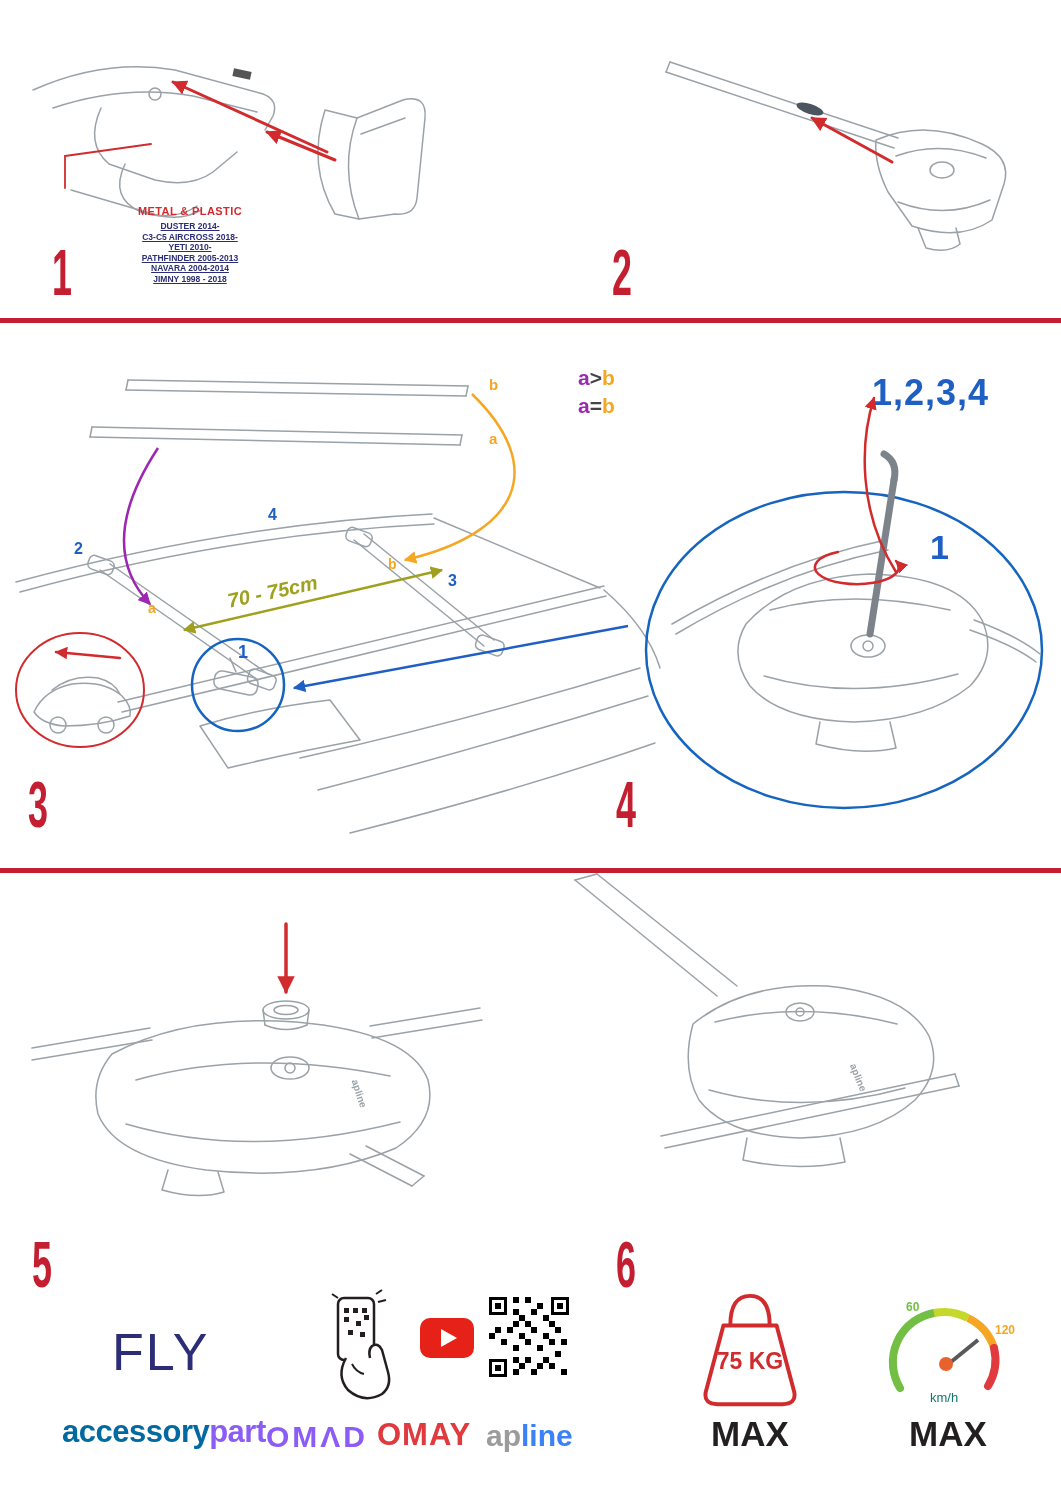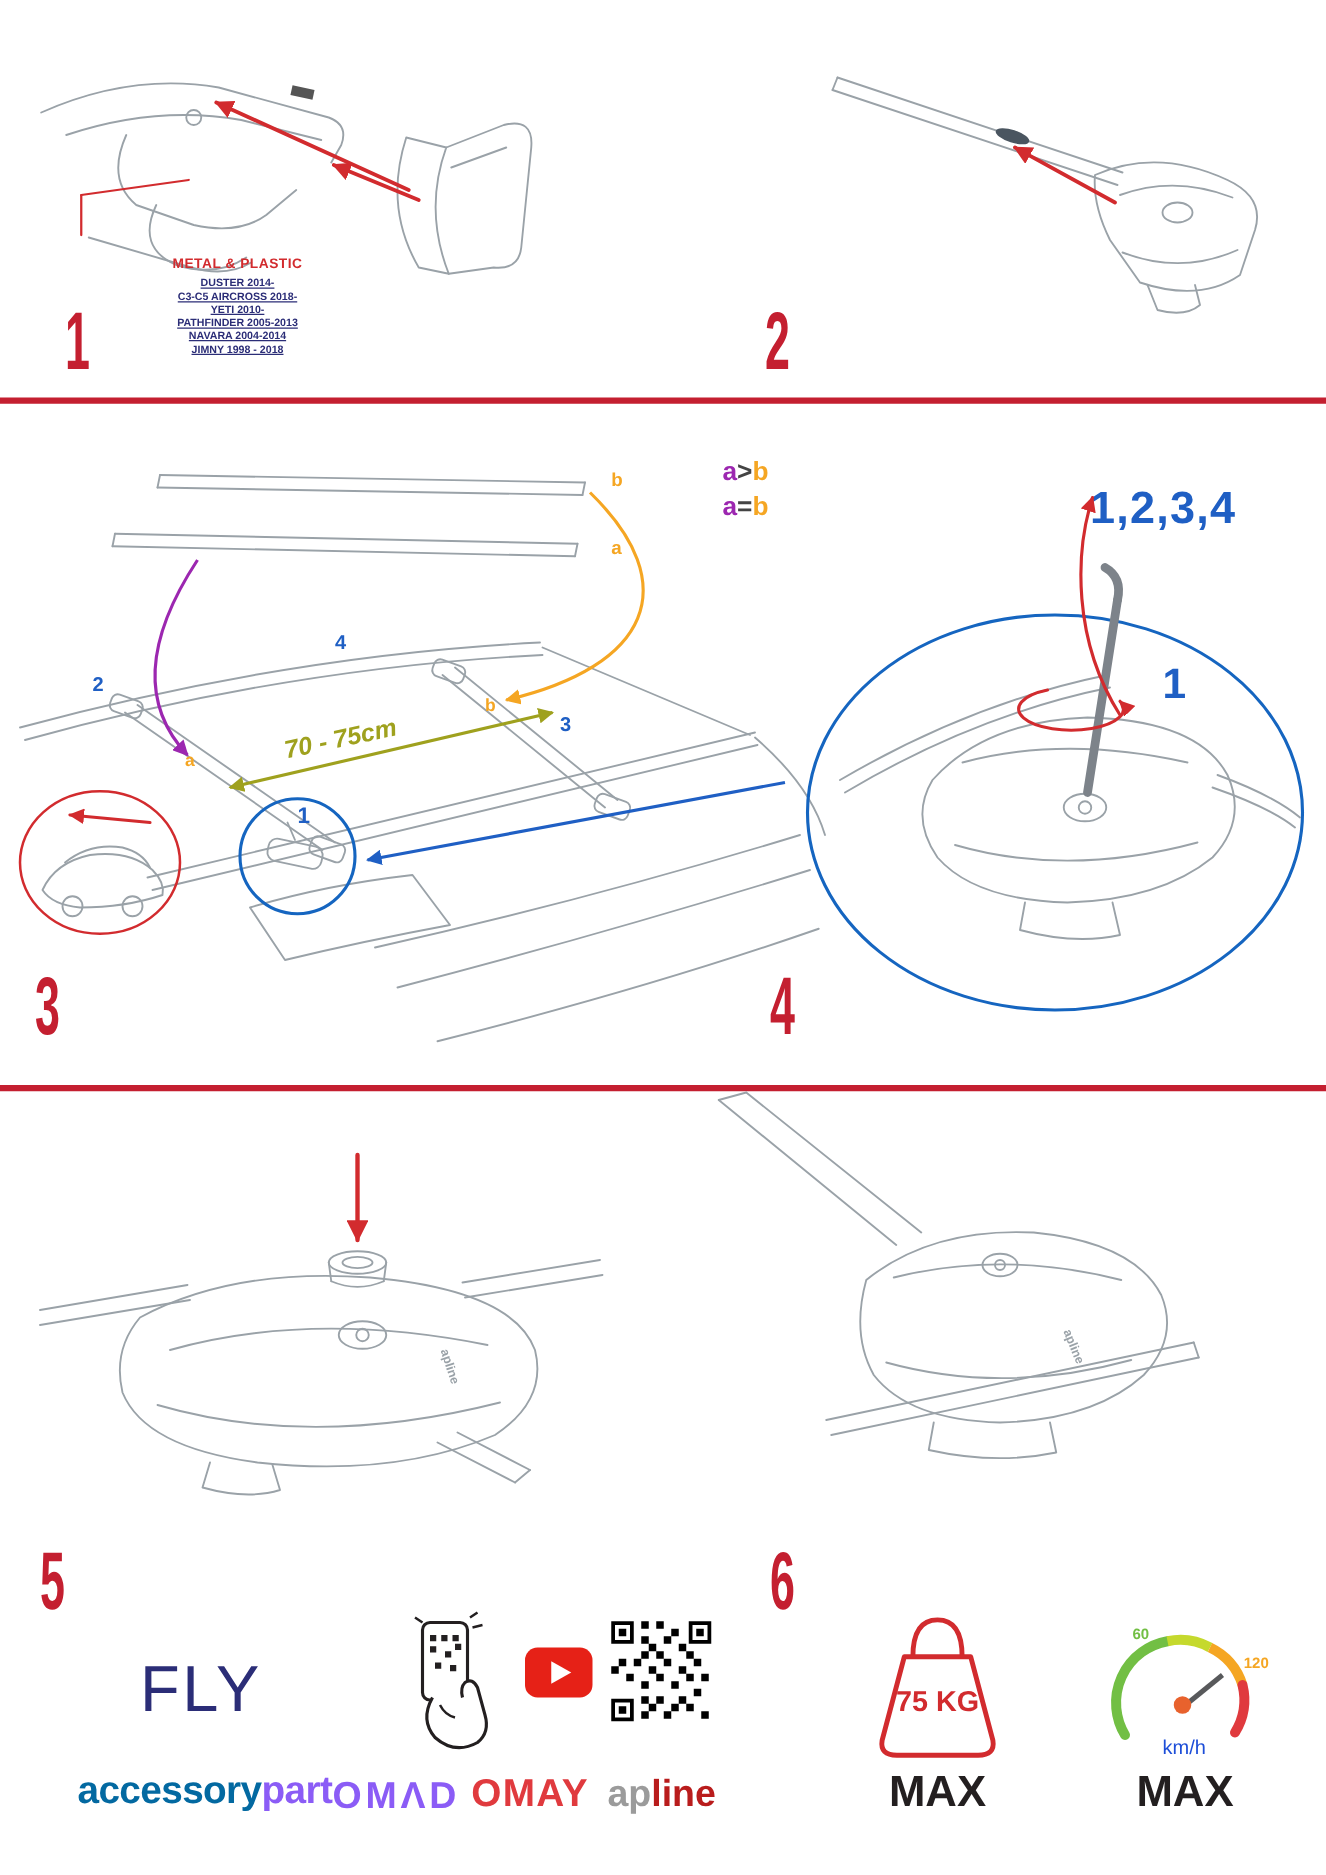--- a/index.html
+++ b/index.html
@@ -153,21 +153,21 @@
     </g>
   </svg>
   <span class="abs orange" style="left:489px;top:376px;font-size:15px;">b</span>
   <span class="abs orange" style="left:489px;top:430px;font-size:15px;">a</span>
   <div class="abs" style="left:578px;top:366px;font-size:21px;font-weight:700;">
     <span class="purple">a</span><span style="color:#444;">&gt;</span><span class="orange">b</span>
   </div>
   <div class="abs" style="left:578px;top:394px;font-size:21px;font-weight:700;text-align:center;">
     <span class="purple">a</span><span style="color:#444;">=</span><span class="orange">b</span>
   </div>
-  <span class="abs blue" style="left:872px;top:372px;font-size:36px;letter-spacing:1px;margin-top:13px;">1,2,3,4</span>
+  <span class="abs blue" style="left:872px;top:372px;font-size:36px;letter-spacing:1px;">1,2,3,4</span>
   <span class="abs blue" style="left:74px;top:540px;font-size:16px;">2</span>
   <span class="abs blue" style="left:268px;top:506px;font-size:16px;">4</span>
   <span class="abs blue" style="left:448px;top:572px;font-size:16px;">3</span>
   <span class="abs orange" style="left:388px;top:556px;font-size:14px;">b</span>
   <span class="abs orange" style="left:148px;top:600px;font-size:14px;">a</span>
   <span class="abs olive" style="left:228px;top:590px;font-size:20px;font-style:italic;transform:rotate(-12deg);transform-origin:left center;">70 - 75cm</span>
   <span class="abs blue" style="left:238px;top:642px;font-size:18px;">1</span>
   <span class="stepnum" style="left:28px;top:772px;">3</span>
 
   <svg class="abs" style="left:628px;top:362px;" width="432" height="470" viewBox="0 0 432 470">
@@ -281,36 +281,36 @@
       <rect x="3" y="65" width="18" height="18"></rect>
         <rect x="6" y="68" width="12" height="12" fill="#fff"></rect>
         <rect x="9" y="71" width="6" height="6"></rect>
       <path d="M27,3h6v6h-6z M39,3h6v6h-6z M51,9h6v6h-6z M27,15h6v6h-6z M45,15h6v6h-6z M33,21h6v6h-6z M57,21h6v6h-6z M27,27h6v6h-6z M39,27h6v6h-6z M63,27h6v6h-6z M9,33h6v6h-6z M21,33h6v6h-6z M45,33h6v6h-6z M69,33h6v6h-6z M3,39h6v6h-6z M33,39h6v6h-6z M57,39h6v6h-6z M15,45h6v6h-6z M39,45h6v6h-6z M63,45h6v6h-6z M75,45h6v6h-6z M27,51h6v6h-6z M51,51h6v6h-6z M69,57h6v6h-6z M27,63h6v6h-6z M39,63h6v6h-6z M57,63h6v6h-6z M33,69h6v6h-6z M51,69h6v6h-6z M63,69h6v6h-6z M27,75h6v6h-6z M45,75h6v6h-6z M75,75h6v6h-6z"></path>
     </g>
   </svg>
 
   <span class="abs" style="left:266px;top:1420px;font-size:30px;font-weight:600;color:#8b5cf6;letter-spacing:3px;">OMΛD</span>
   <span class="abs" style="left:377px;top:1417px;font-size:31px;font-weight:800;color:#e03a3e;letter-spacing:1px;">OMAY</span>
   <div class="abs" style="left:486px;top:1419px;font-size:30px;font-weight:700;">
-    <span style="color:#9b9b9b;">ap</span><span style="color:#b91c1c;">line</span>
+    <span style="color:#9b9b9b;">ap</span><span style="color:#3b82f6;">line</span>
   </div>
 
   <svg class="abs" style="left:684px;top:1288px;" width="132" height="128" viewBox="0 0 134 130">
     <path d="M47,38 Q47,8 67,8 Q87,8 87,38" stroke="#d22b2e" stroke-width="4" fill="none"></path>
     <path d="M40,38 L94,38 L112,106 Q114,118 100,118 L34,118 Q20,118 22,106 Z" stroke="#d22b2e" stroke-width="4" fill="none" stroke-linejoin="round"></path>
   </svg>
   <span class="abs redtxt" style="left:694px;top:1348px;width:112px;text-align:center;font-size:23px;font-weight:700;">75 KG</span>
   <span class="abs" style="left:694px;top:1414px;width:112px;text-align:center;font-size:35px;font-weight:700;color:#231f20;">MAX</span>
 
   <svg class="abs" style="left:876px;top:1292px;" width="140" height="118" viewBox="0 0 140 118">
     <path d="M24,96 A50,50 0 0 1 58,21" stroke="#72bf44" stroke-width="8" fill="none" stroke-linecap="round"></path>
     <path d="M58,21 A50,50 0 0 1 92,26" stroke="#c5d92d" stroke-width="8" fill="none"></path>
     <path d="M92,26 A50,50 0 0 1 118,56" stroke="#f5a623" stroke-width="8" fill="none"></path>
     <path d="M118,56 A50,50 0 0 1 112,94" stroke="#e03a3e" stroke-width="8" fill="none" stroke-linecap="round"></path>
     <line x1="70" y1="74" x2="102" y2="48" stroke="#58595b" stroke-width="4"></line>
     <circle cx="70" cy="72" r="7" fill="#e8622d"></circle>
   </svg>
   <span class="abs" style="left:906px;top:1300px;font-size:12px;font-weight:700;color:#72bf44;">60</span>
   <span class="abs" style="left:995px;top:1323px;font-size:12px;font-weight:700;color:#f5a623;">120</span>
-  <span class="abs" style="left:930px;top:1390px;font-size:16px;color:#1d4ed8;">km/h</span>
+  <span class="abs" style="left:930px;top:1390px;font-size:13px;color:#0f766e;">km/h</span>
   <span class="abs" style="left:896px;top:1414px;width:104px;text-align:center;font-size:35px;font-weight:700;color:#231f20;">MAX</span>
 
 </div>
 
 </body></html>

